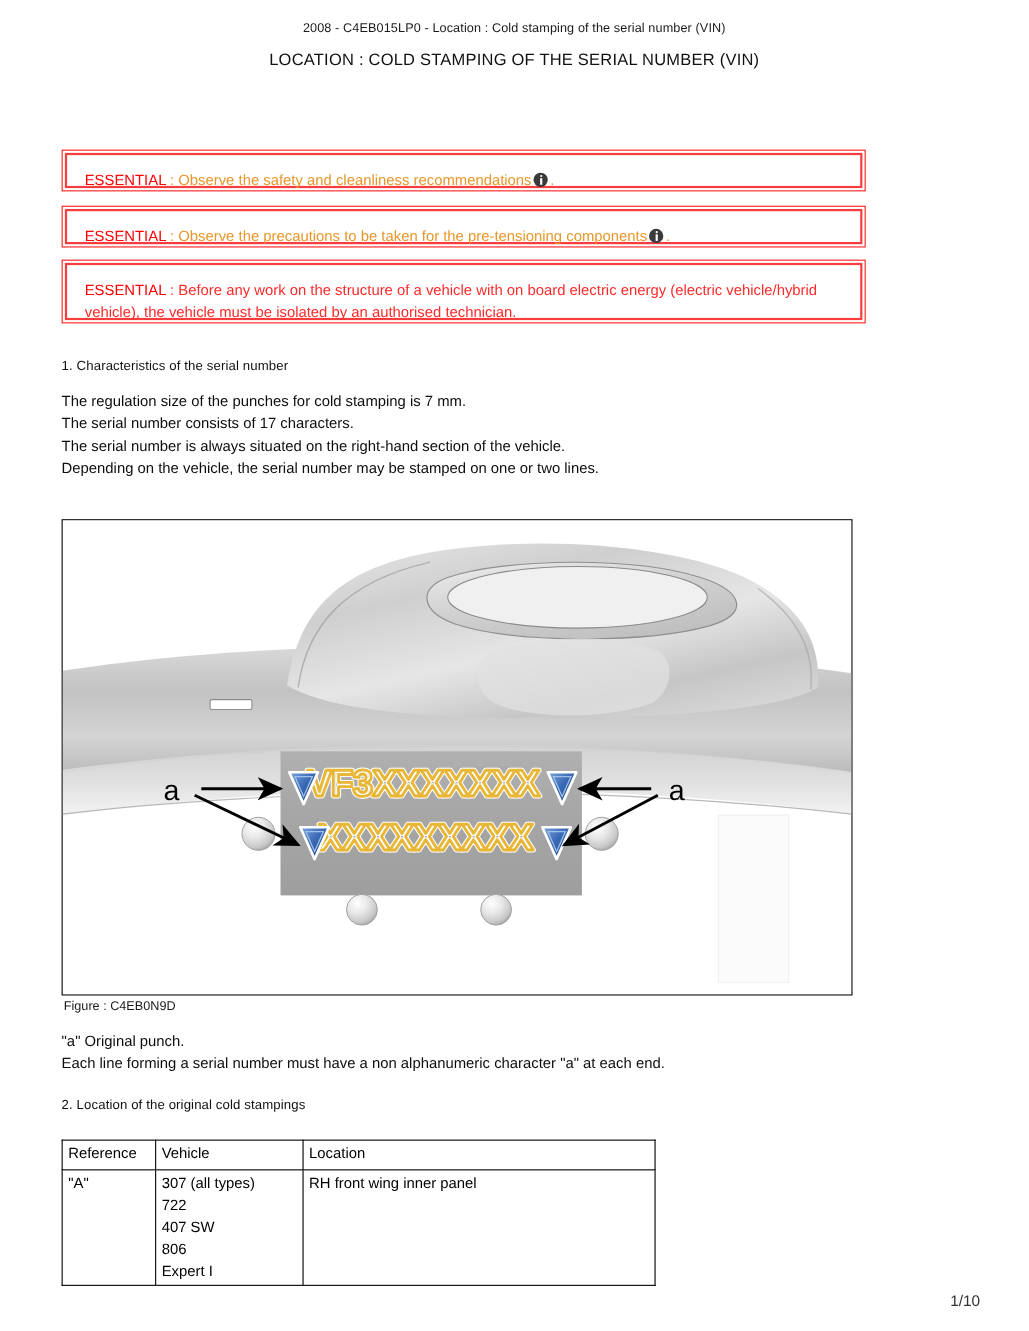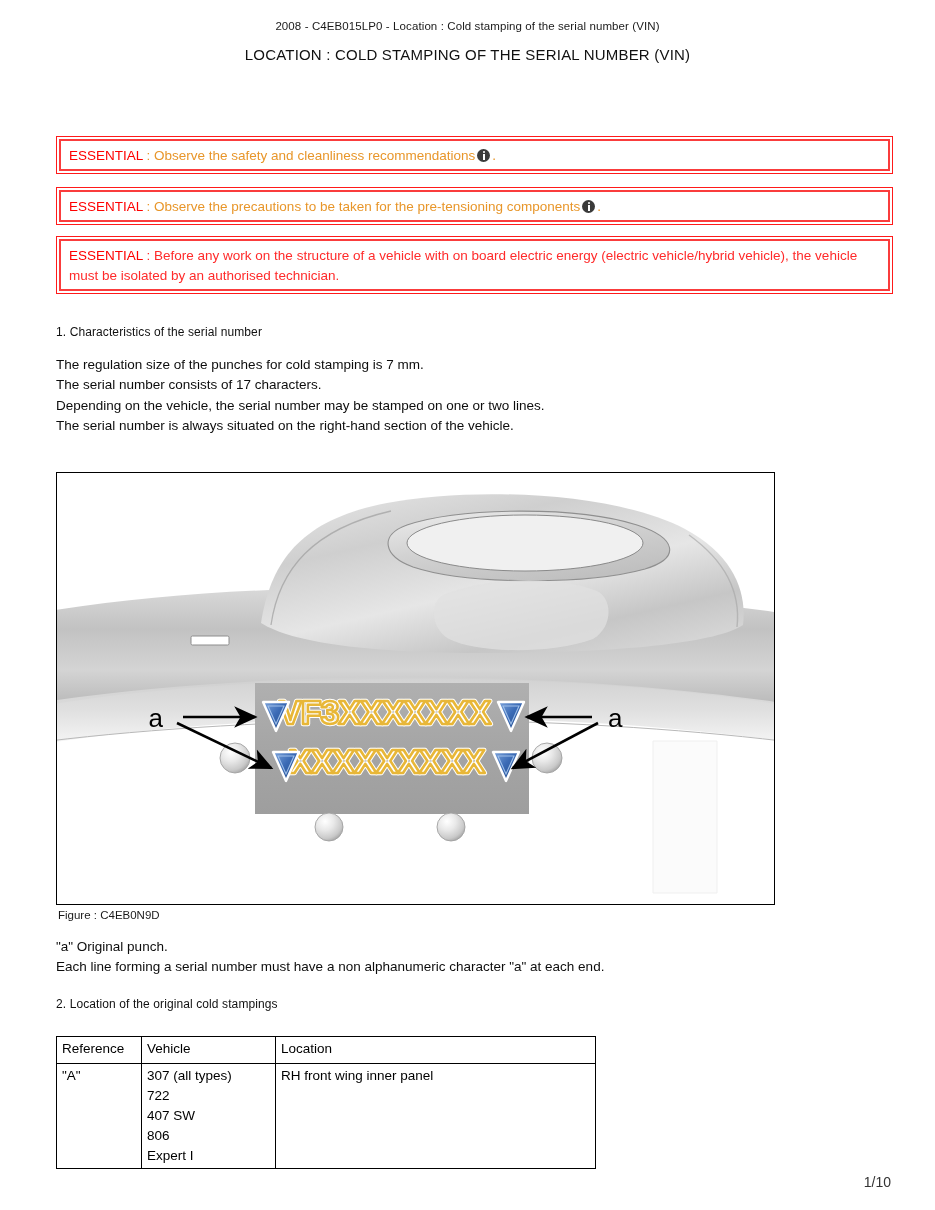--- a/index.html
+++ b/index.html
@@ -35,25 +35,25 @@
     text-align: center;
     font-size: 15px;
     color: #111111;
     letter-spacing: 0.2px;
   }
 
   
   .essential-box {
     position: absolute;
     left: 56px;
-    width: 837px;
+    width: 731px;
     border: 1px solid #ff1a1a;
     box-sizing: border-box;
     background: #ffffff;
-    padding: 0;
+    padding: 8px;
   }
   .essential-box::before {
     content: "";
     position: absolute;
     left: 2px; right: 2px; top: 2px; bottom: 2px;
     border: 2px solid #fa3c3c;
     pointer-events: none;
   }
   .essential-inner {
     position: relative;
@@ -197,22 +197,22 @@
 <div class="essential-box" id="box3">
   <div class="essential-inner">
     <span class="essential-kw">ESSENTIAL</span><span class="essential-txt-red"> : </span><span class="essential-txt-red">Before any work on the structure of a vehicle with on board electric energy (electric vehicle/hybrid vehicle), the vehicle must be isolated by an authorised technician.</span>
   </div>
 </div>
 
 <div class="section-heading" id="sec1-heading">1. Characteristics of the serial number</div>
 <div class="body-lines" id="sec1-body">
   <div>The regulation size of the punches for cold stamping is 7 mm.</div>
   <div>The serial number consists of 17 characters.</div>
+  <div>The serial number is always situated on the right-hand section of the vehicle.</div>
   <div>Depending on the vehicle, the serial number may be stamped on one or two lines.</div>
-  <div>The serial number is always situated on the right-hand section of the vehicle.</div>
 </div>
 
 <div class="figure-box">
   <svg class="fig-svg" width="717" height="431" viewBox="0 0 717 431" xmlns="http://www.w3.org/2000/svg">
     <defs>
       <linearGradient id="panelTop" x1="0" y1="0" x2="0" y2="1">
         <stop offset="0%" stop-color="#d9d9d9"></stop>
         <stop offset="35%" stop-color="#c2c2c2"></stop>
         <stop offset="70%" stop-color="#d4d4d4"></stop>
         <stop offset="100%" stop-color="#b9b9b9"></stop>

